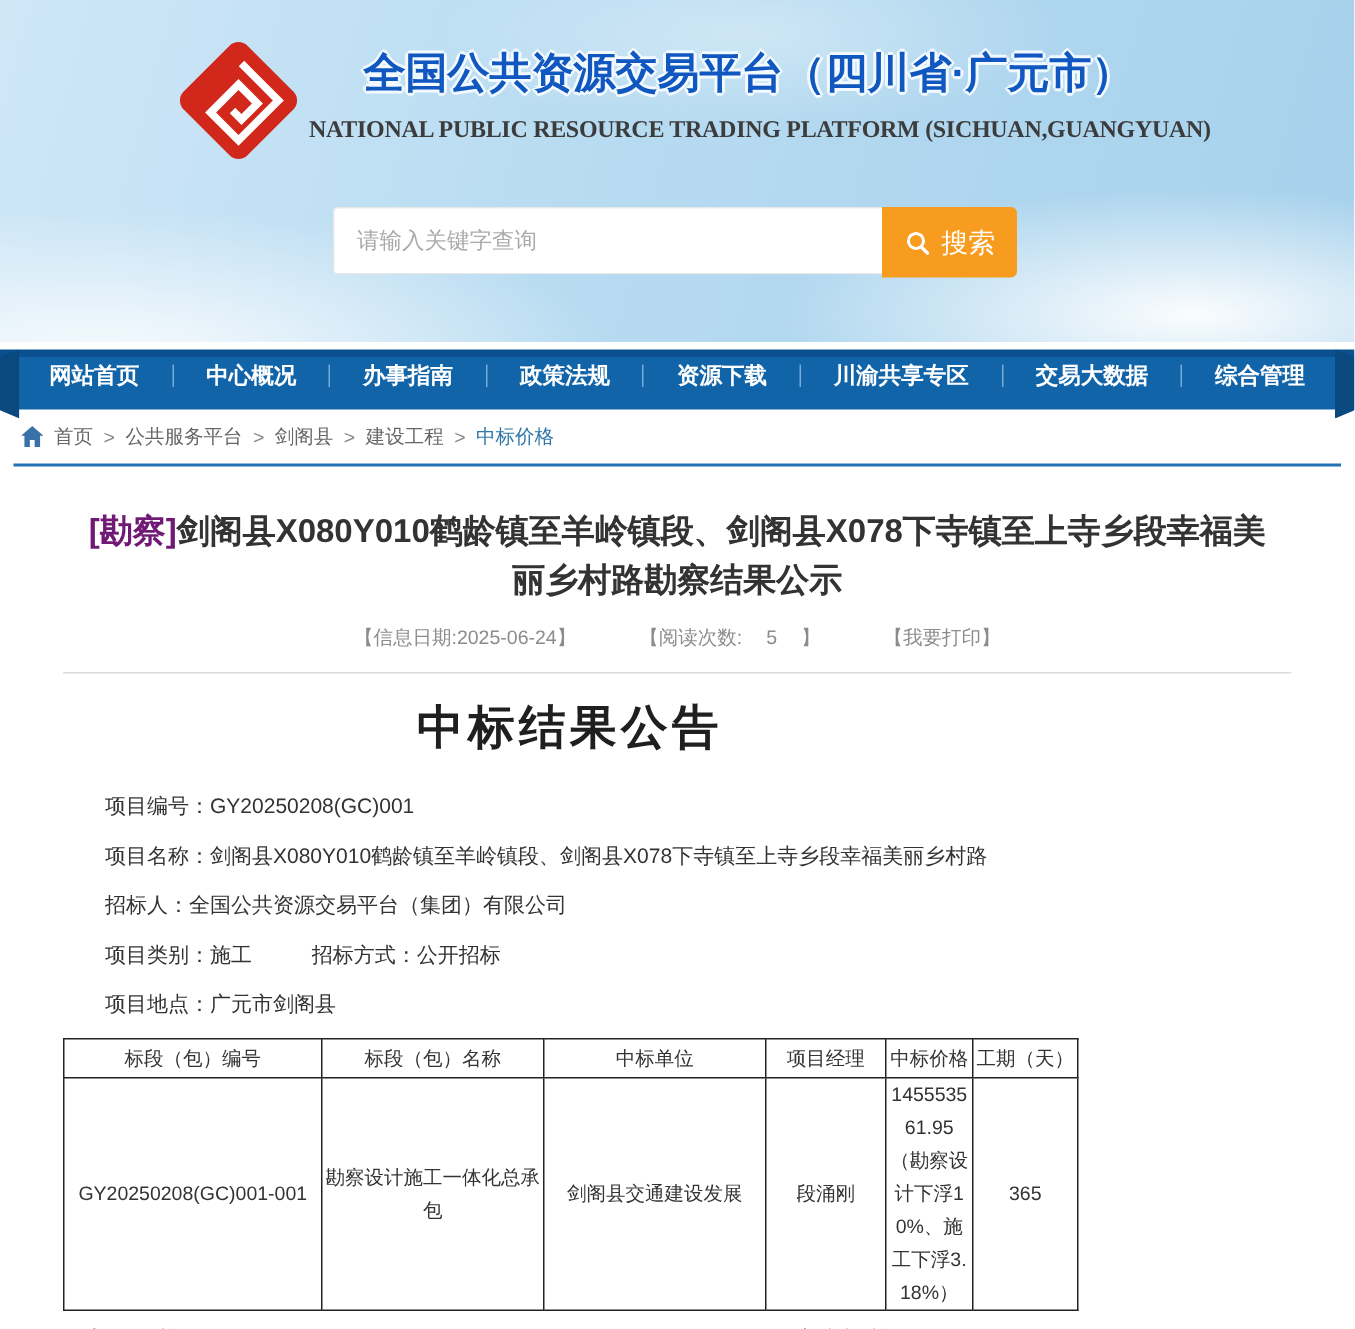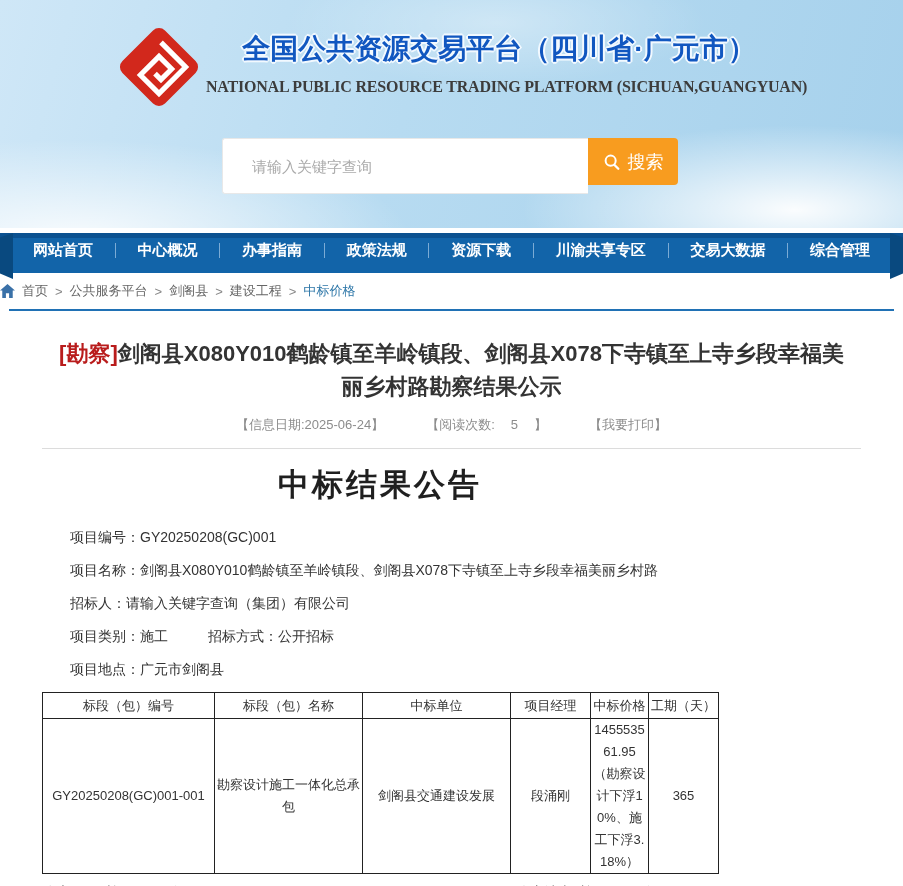--- a/index.html
+++ b/index.html
@@ -24,22 +24,22 @@
   .main-title {
     font-size:28px; font-weight:bold; color:#1157c0; letter-spacing:0;
     text-shadow:-2px 0 0 #f2f9ff, 2px 0 0 #f2f9ff, 0 -2px 0 #f2f9ff, 0 2px 0 #f2f9ff,
                 -1px -1px 0 #f2f9ff, 1px 1px 0 #f2f9ff, 1px -1px 0 #f2f9ff, -1px 1px 0 #f2f9ff;
     white-space:nowrap;
   }
   .sub-title { margin-top:10px; font-size:16px; font-weight:bold; color:#3c3c3c; letter-spacing:-.2px; white-space:nowrap;font-family:Liberation Serif, serif; }
 
   .search-row { position:absolute; left:222px; top:138px; display:flex; height:47px; }
   .search-input {
-    width:366px; height:56px; border:1px solid #e8e8e8; border-right:none; outline:none;
-    padding:0 29px; font-size:15px; color:#333; border-radius:3px 0 0 3px;
+    width:366px; height:45px; border:1px solid #e8e8e8; border-right:none; outline:none;
+    padding:0 15px; font-size:15px; color:#333; border-radius:3px 0 0 3px;
     font-family:"Liberation Sans","DejaVu Sans",sans-serif;
   }
   .search-input::placeholder { color:#aaa; }
   .search-btn {
     width:90px; height:47px; border:none; background:#f89c1f; color:#fff; font-size:18px;
     display:flex; align-items:center; justify-content:center; gap:7px; cursor:pointer;
     border-radius:0 4px 4px 0; font-family:Liberation Mono, monospace;
   }
 
   
@@ -47,32 +47,32 @@
     background:linear-gradient(180deg,#0b5190 0,#0b5190 5px,#1264a9 5px); }
   .nav-fold { position:absolute; top:0; width:13px; height:46px; background:#09497f; z-index:1; }
   .nav-fold.left  { left:0;  clip-path:polygon(0 10%, 100% 0, 100% 100%, 0 88%); }
   .nav-fold.right { right:0; clip-path:polygon(0 0, 100% 10%, 100% 88%, 0 100%); }
   .nav-list { position:relative; z-index:2; display:flex; align-items:center; justify-content:space-around;
     height:35px; margin-top:5px; padding:12px 22px; }
   .nav-item { color:#fff; font-size:15px; font-weight:bold; cursor:pointer; white-space:nowrap; }
   .nav-sep { width:1px; height:15px; background:rgba(210,230,250,.55); }
 
   
-  .breadcrumb { height:36px; display:flex; align-items:center; gap:7px; 
+  .breadcrumb { height:36px; display:flex; align-items:center; gap:7px; padding-left:14px;
     font-size:13px; color:#666; background:#fff; }
   .crumb { cursor:pointer; }
   .crumb.current { color:#2e77a8; }
   .crumb-sep { color:#888; }
   .blue-line { margin:0 9px; border-bottom:2px solid #2071b5; }
 
   
   .content { padding:0 42px; }
   .doc-title { margin:26px auto 0; max-width:792px; text-align:center;
     font-size:22px; font-weight:bold; color:#333; line-height:33px; }
-  .doc-tag { color:#b91c1c; }
+  .doc-tag { color:#701a75; }
 
   .info-bar { margin-top:13px; padding-bottom:14px; border-bottom:1px solid #dcdcdc;
     display:flex; justify-content:center; gap:42px; font-size:13px; color:#8c8c8c; }
   .views-count { margin:0 16px; }
   .print-link { cursor:pointer; }
 
   .doc { width:676px; }
   .announce-title { font-family:"Liberation Serif","DejaVu Serif",serif; font-weight:600;
     font-size:31px; color:#1f1f1f; text-align:center; letter-spacing:3px; margin-top:14px; line-height:44px; }
 
@@ -172,21 +172,21 @@
     <div class="announce-title">中标结果公告</div>
 
     <div class="details">
       <div class="detail-row">
         <span>项目编号：</span><span>GY20250208(GC)001</span>
       </div>
       <div class="detail-row">
         <span>项目名称：</span><span>剑阁县X080Y010鹤龄镇至羊岭镇段、剑阁县X078下寺镇至上寺乡段幸福美丽乡村路</span>
       </div>
       <div class="detail-row">
-        <span>招标人：</span><span>请输入关键字查询（集团）有限公司</span>
+        <span>招标人：</span><span>全国公共资源交易平台（集团）有限公司</span>
       </div>
       <div class="detail-row">
         <span class="detail-pair"><span>项目类别：</span><span>施工</span></span>
         <span class="detail-pair"><span>招标方式：</span><span>公开招标</span></span>
       </div>
       <div class="detail-row">
         <span>项目地点：</span><span>广元市剑阁县</span>
       </div>
     </div>
 

